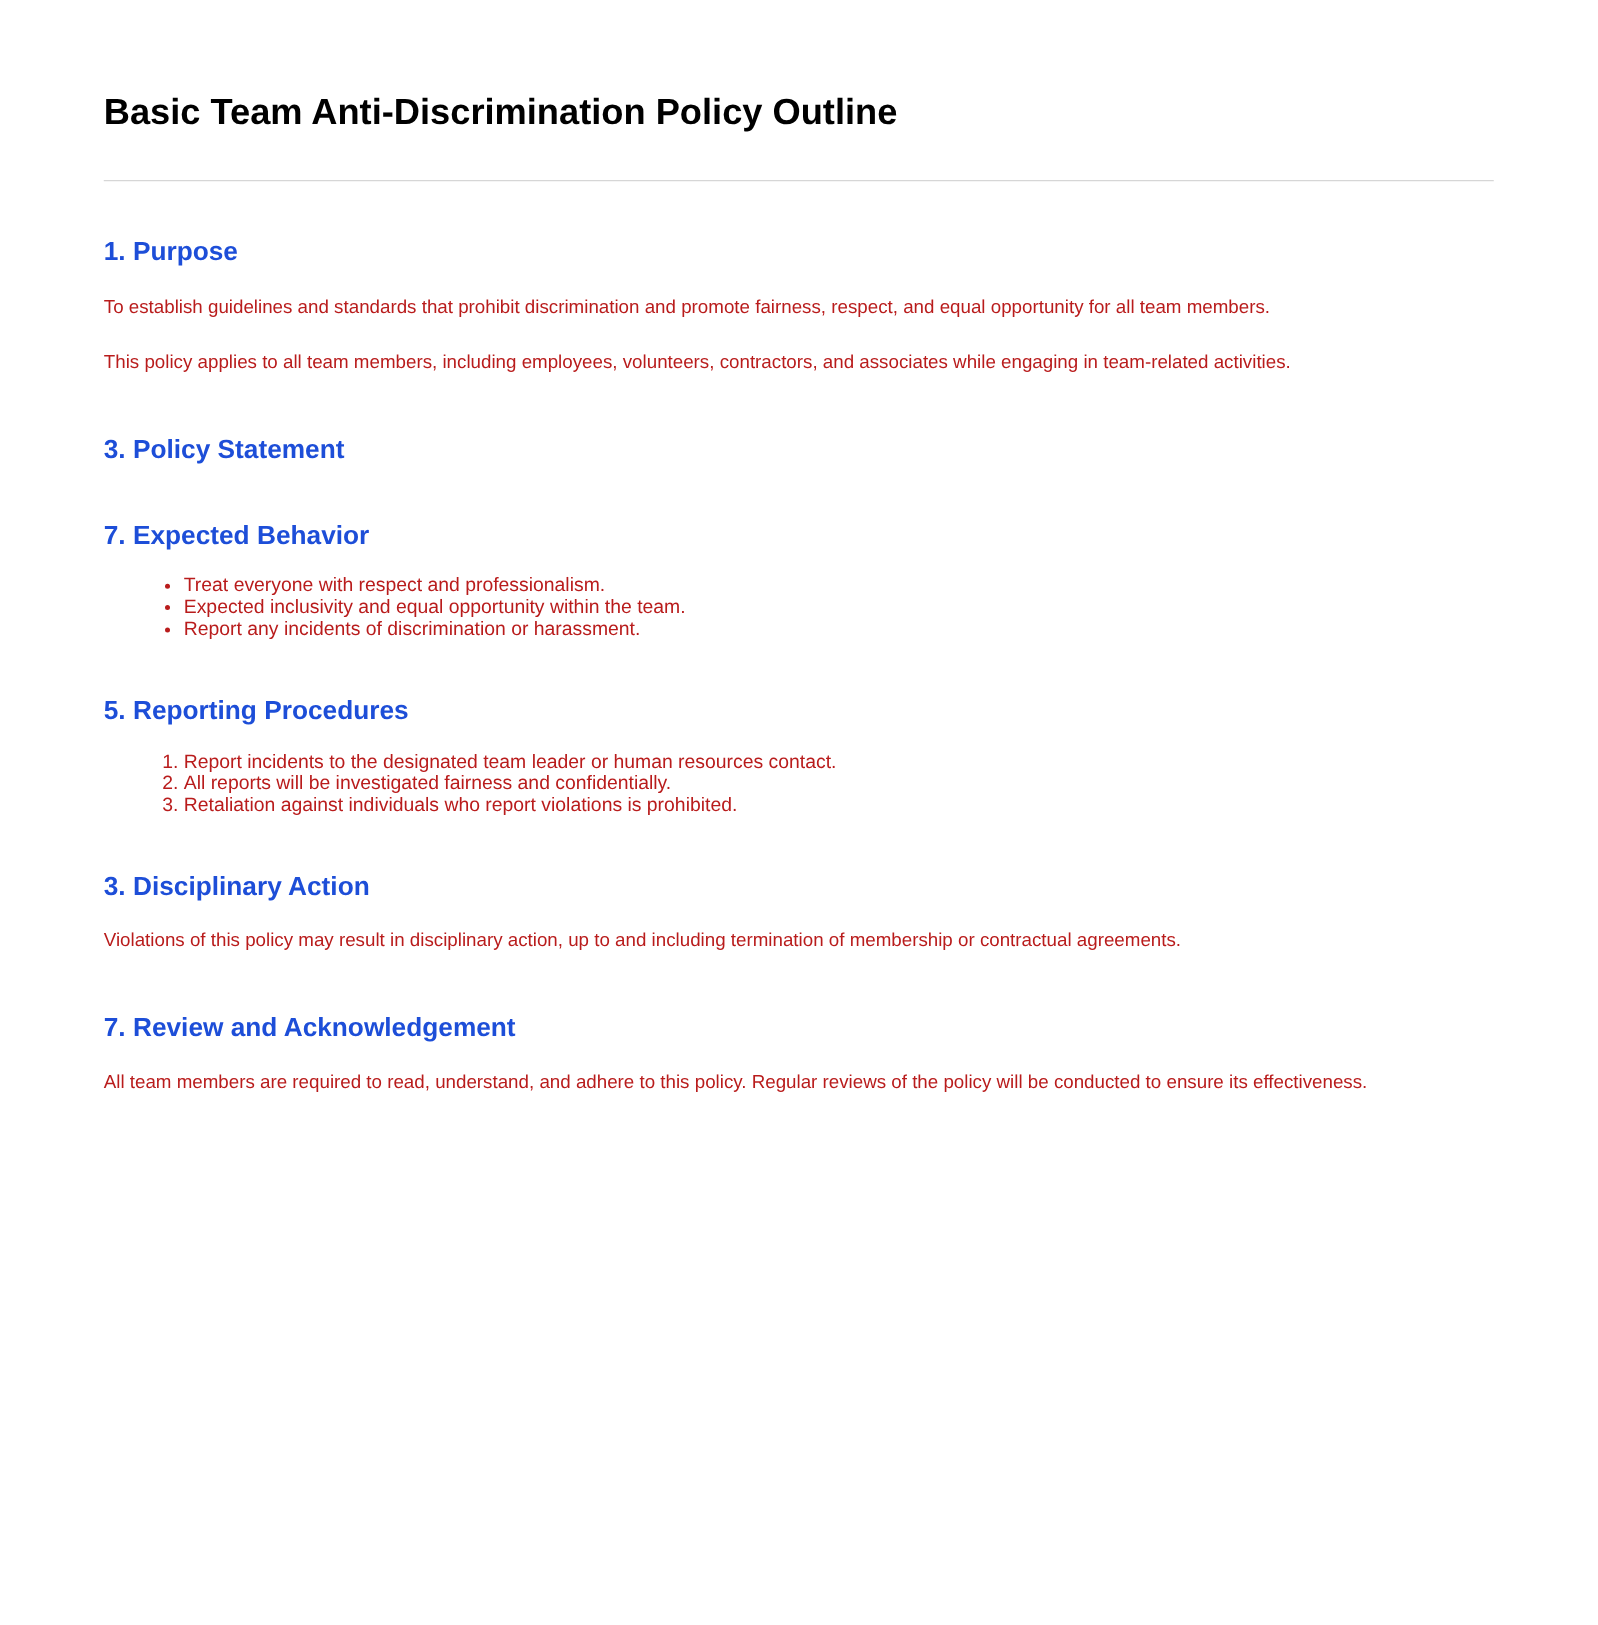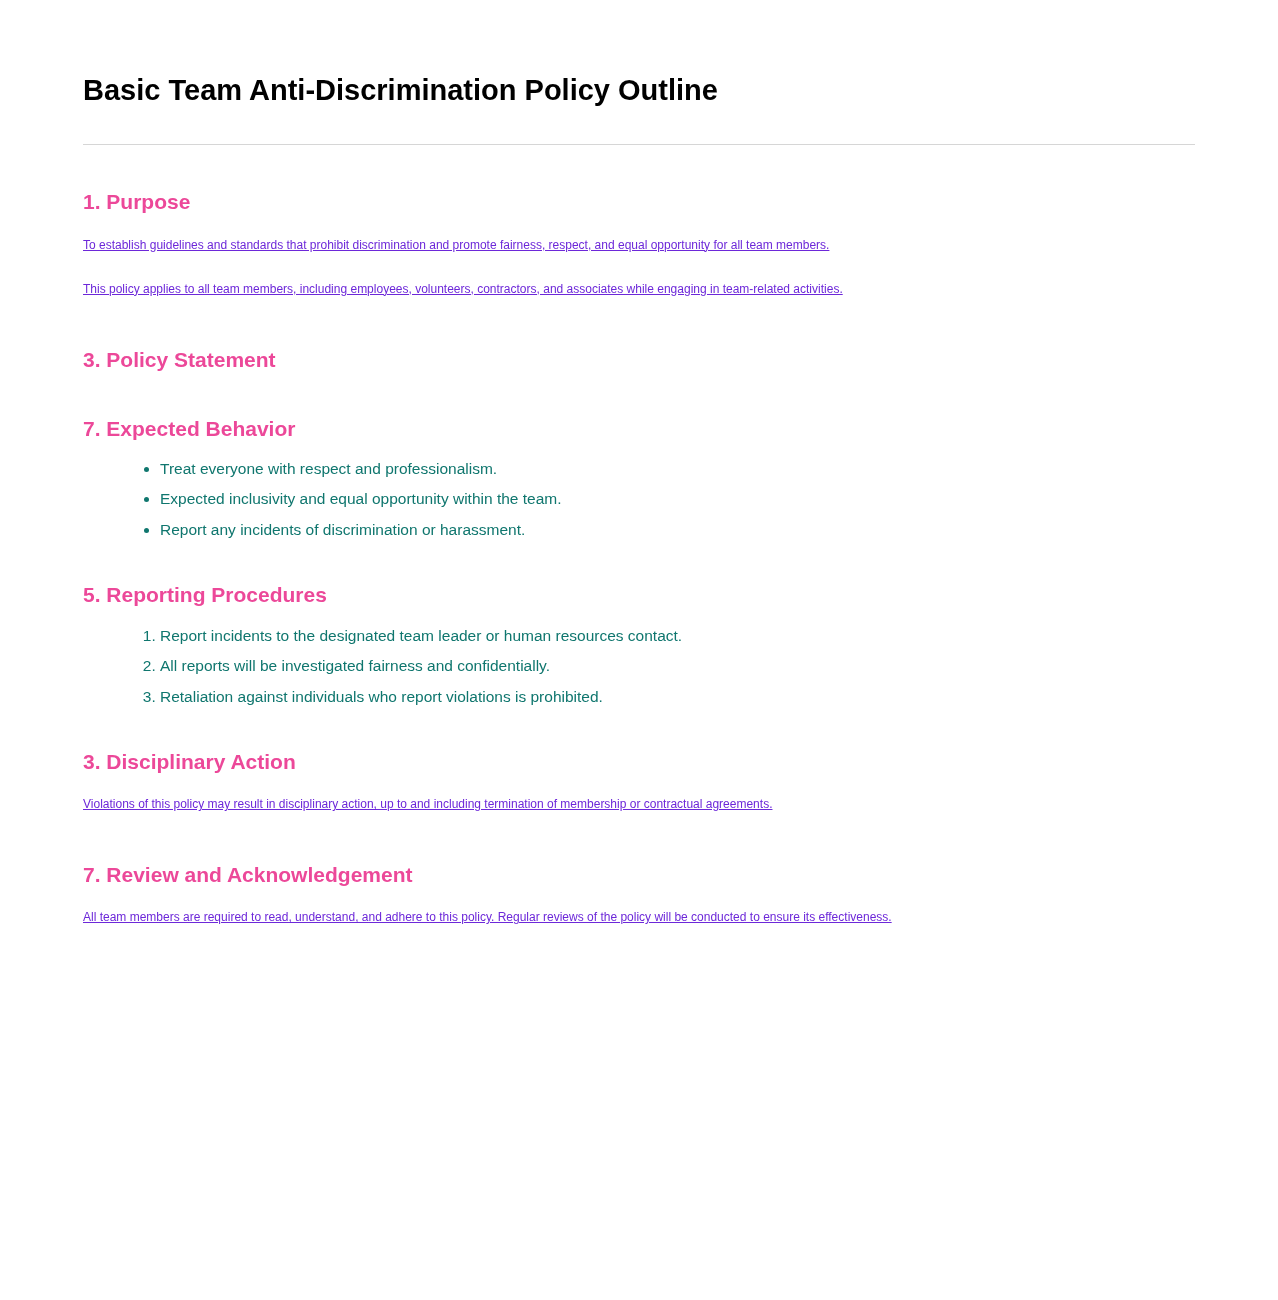--- a/index.html
+++ b/index.html
@@ -28,39 +28,38 @@
     border: none;
     border-top: 1px solid #d6d6d6;
     height: 0;
     margin: 37px 0 0 0;
   }
   h2.section-heading {
     font-size: 21px;
     line-height: 1.2;
     font-weight: bold;
     margin: 44px 0 0 0;
-    color: #ec4899;
+    color: #1d4ed8;
   }
   p.section-paragraph {
-    font-size: 12px;
+    font-size: 15px;
     line-height: 27px;
     margin: 17px 0 0 0;
-    color: #6d28d9;
-    text-decoration: underline;
+    color: #b91c1c;
   }
   ul.section-list, ol.section-list {
     margin: 19px 0 0 0;
     padding: 0 0 0 64px;
     font-size: 15.5px;
   }
   ul.section-list li, ol.section-list li {
     line-height: 17.5px;
-    margin: 13px;
+    margin: 0;
     padding: 0;
-    color: #0f766e;
+    color: #b91c1c;
   }
 </style>
 </head>
 <body>
 
 <div class="page">
 
   <h1 class="doc-title">Basic Team Anti-Discrimination Policy Outline</h1>
 
   <hr class="title-rule">

